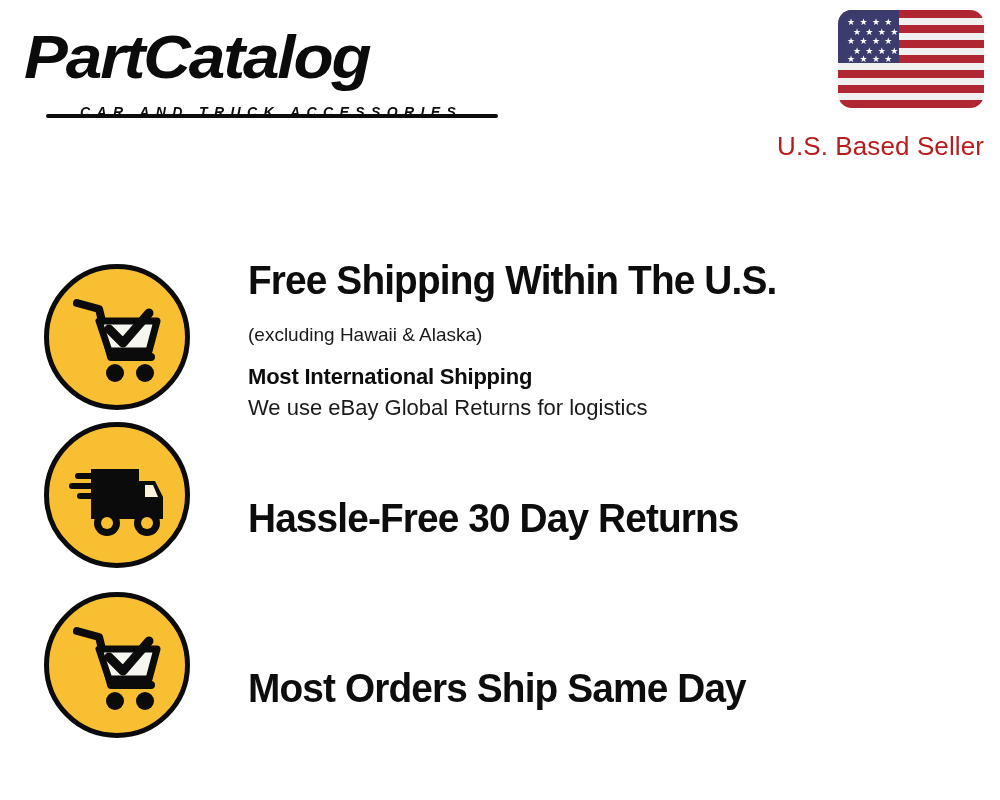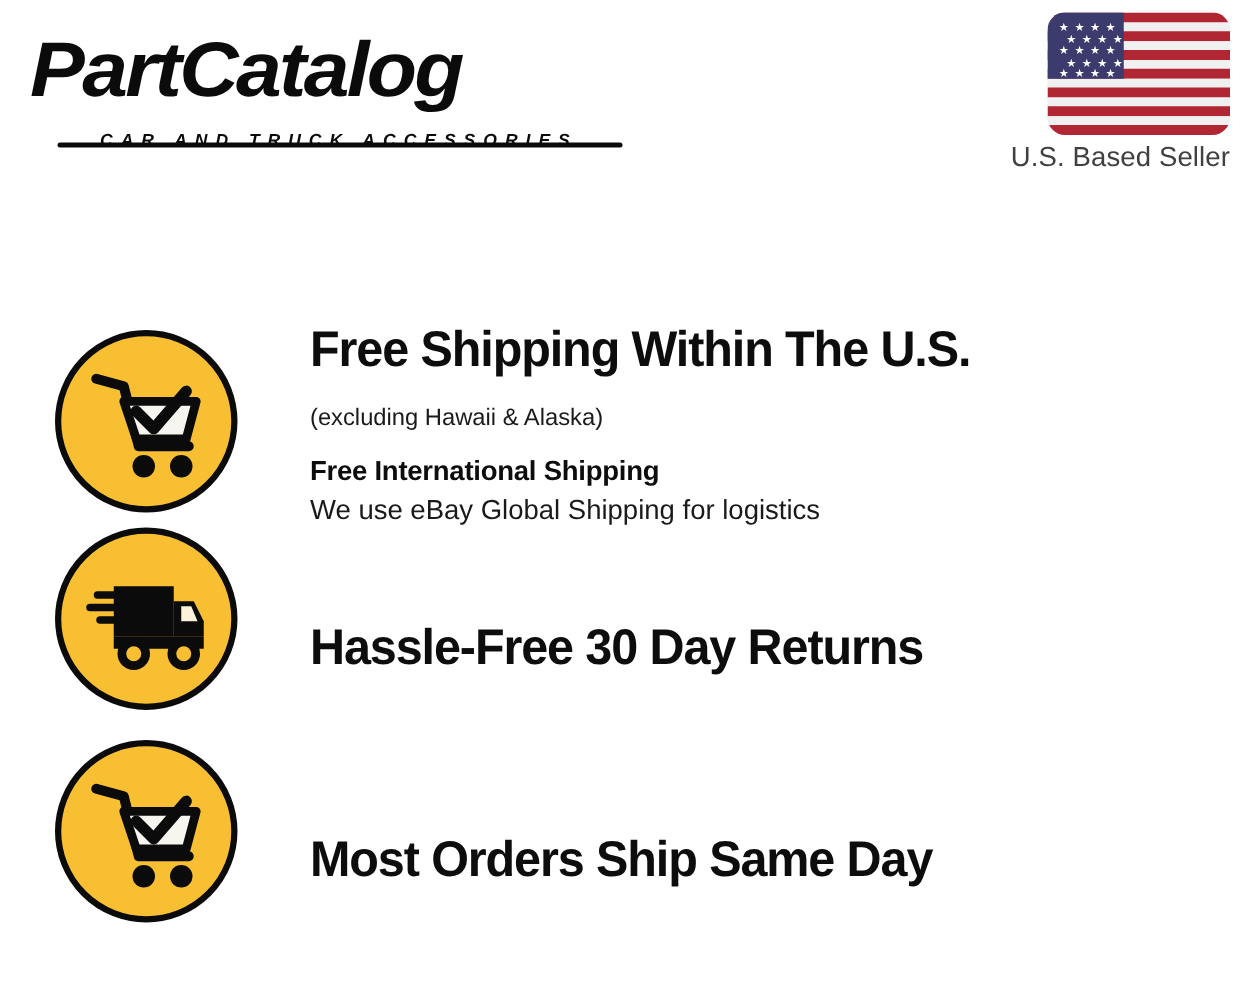--- a/index.html
+++ b/index.html
@@ -97,27 +97,27 @@
   }
   .flag .star {
     position: absolute;
     color: #ffffff;
     font-size: 9px;
     line-height: 9px;
     transform: translate(-50%, -50%);
   }
   .seller-label {
     display: block;
-    margin-top: 0;
+    margin-top: 20px;
     margin-right: 0;
-    font-size: 22px;
+    font-size: 26px;
     line-height: 36px;
     font-weight: 400;
     letter-spacing: 0.1px;
-    color: #404040;
+    color: #b91c1c;
     white-space: nowrap;
   }
 
   
   .features {
     position: absolute;
     left: 0;
     top: 232px;
     width: 1000px;
   }
@@ -250,22 +250,22 @@
         <path d="M34 36 L92 36 L84 66 L44 66 Z" fill="#f7f5ef"></path>
         <path d="M34 36 L92 36 L84 66 L44 66 Z" fill="none" stroke="#0b0b0b" stroke-width="7" stroke-linejoin="round"></path>
         <path d="M44 44 L58 58 L84 28" fill="none" stroke="#0b0b0b" stroke-width="9" stroke-linecap="round" stroke-linejoin="round"></path>
         <circle cx="50" cy="88" r="9" fill="#0b0b0b"></circle>
         <circle cx="80" cy="88" r="9" fill="#0b0b0b"></circle>
       </svg>
     </div>
     <div class="feature-text">
       <div class="feature-heading">Free Shipping Within The U.S.</div>
       <div class="feature-note">(excluding Hawaii &amp; Alaska)</div>
-      <div class="feature-subheading">Free International Shipping</div>
-      <div class="feature-subnote">We use eBay Global Shipping for logistics</div>
+      <div class="feature-subheading">Most International Shipping</div>
+      <div class="feature-subnote">We use eBay Global Returns for logistics</div>
     </div>
   </div>
 
   <div class="feature-row row-2">
     <div class="badge-circle">
       <svg width="104" height="104" viewBox="0 0 104 104" aria-hidden="true">
         <rect x="26" y="26" width="48" height="40" fill="#0b0b0b"></rect>
         <path d="M74 38 L90 38 L98 54 L98 66 L74 66 Z" fill="#0b0b0b"></path>
         <path d="M80 42 L88 42 L93 54 L80 54 Z" fill="#fdf3d8"></path>
         <rect x="26" y="66" width="72" height="10" fill="#0b0b0b"></rect>

